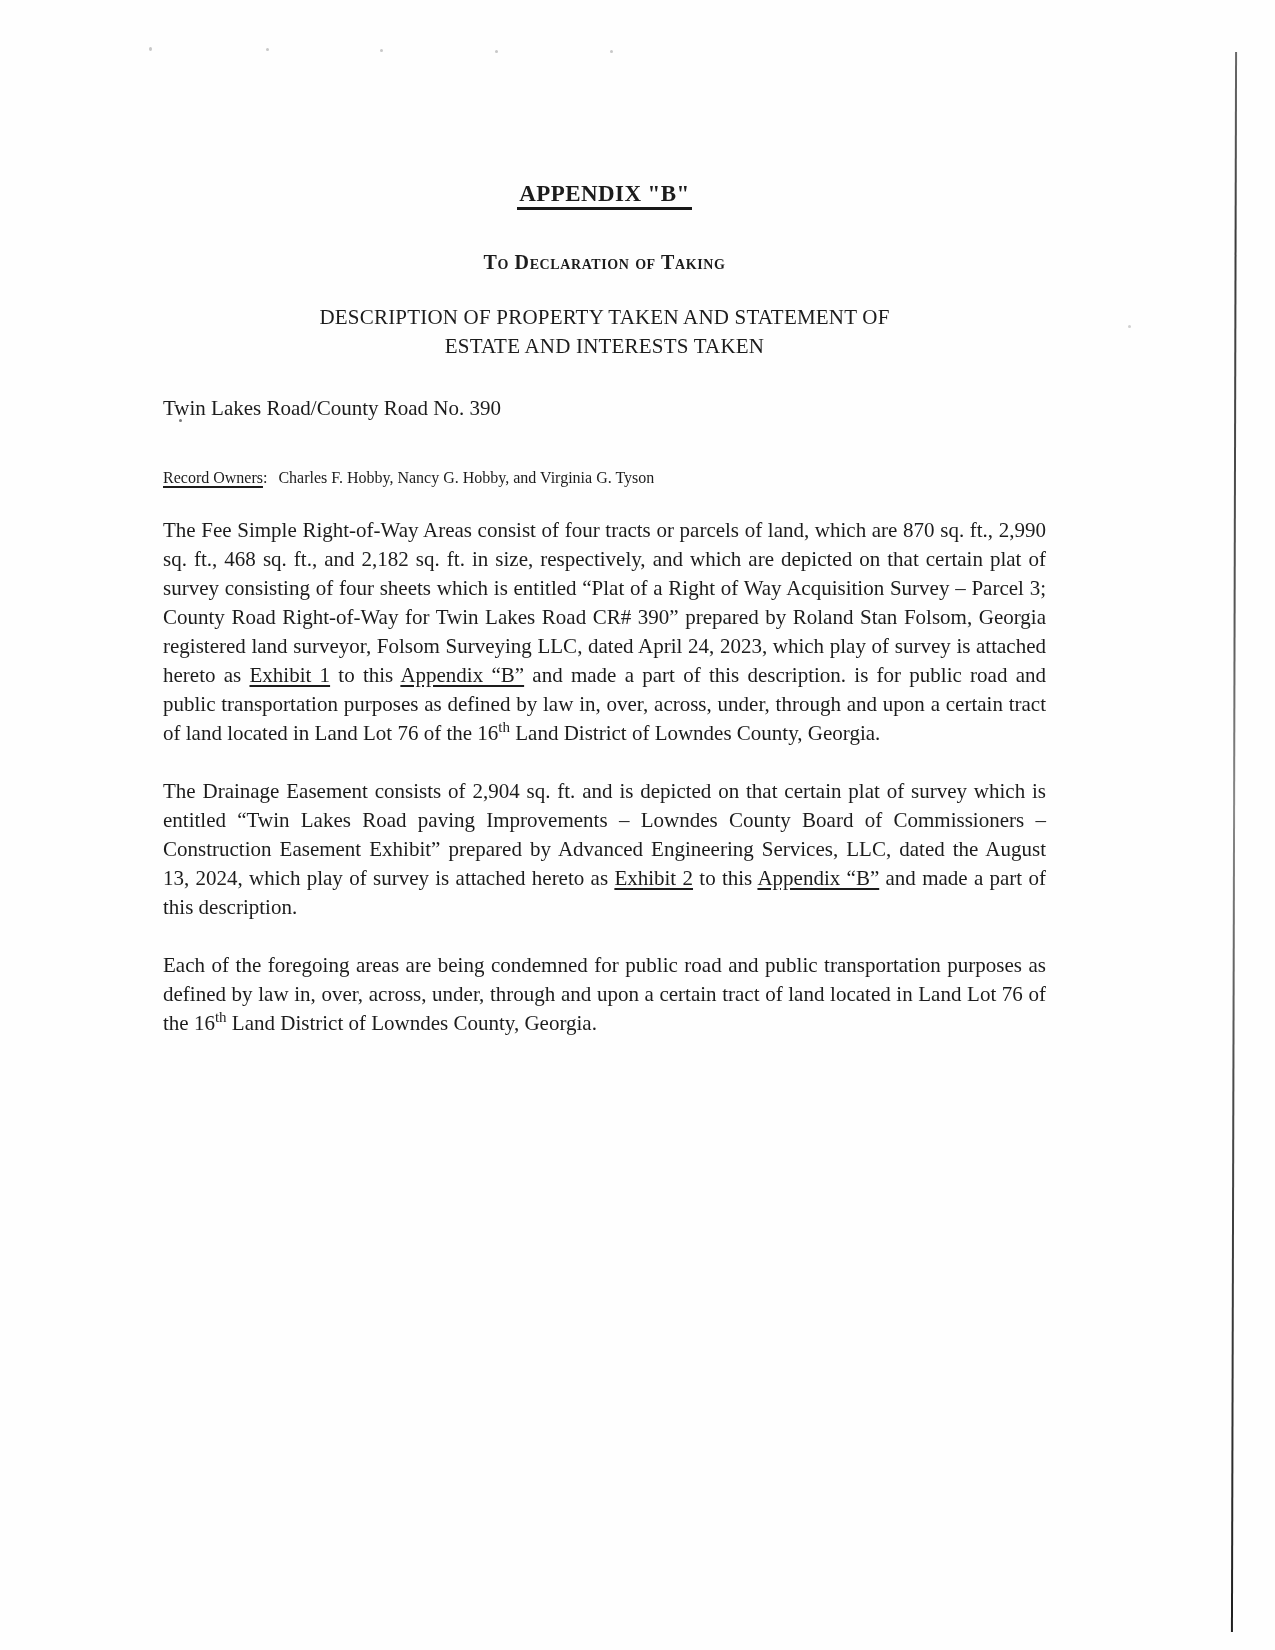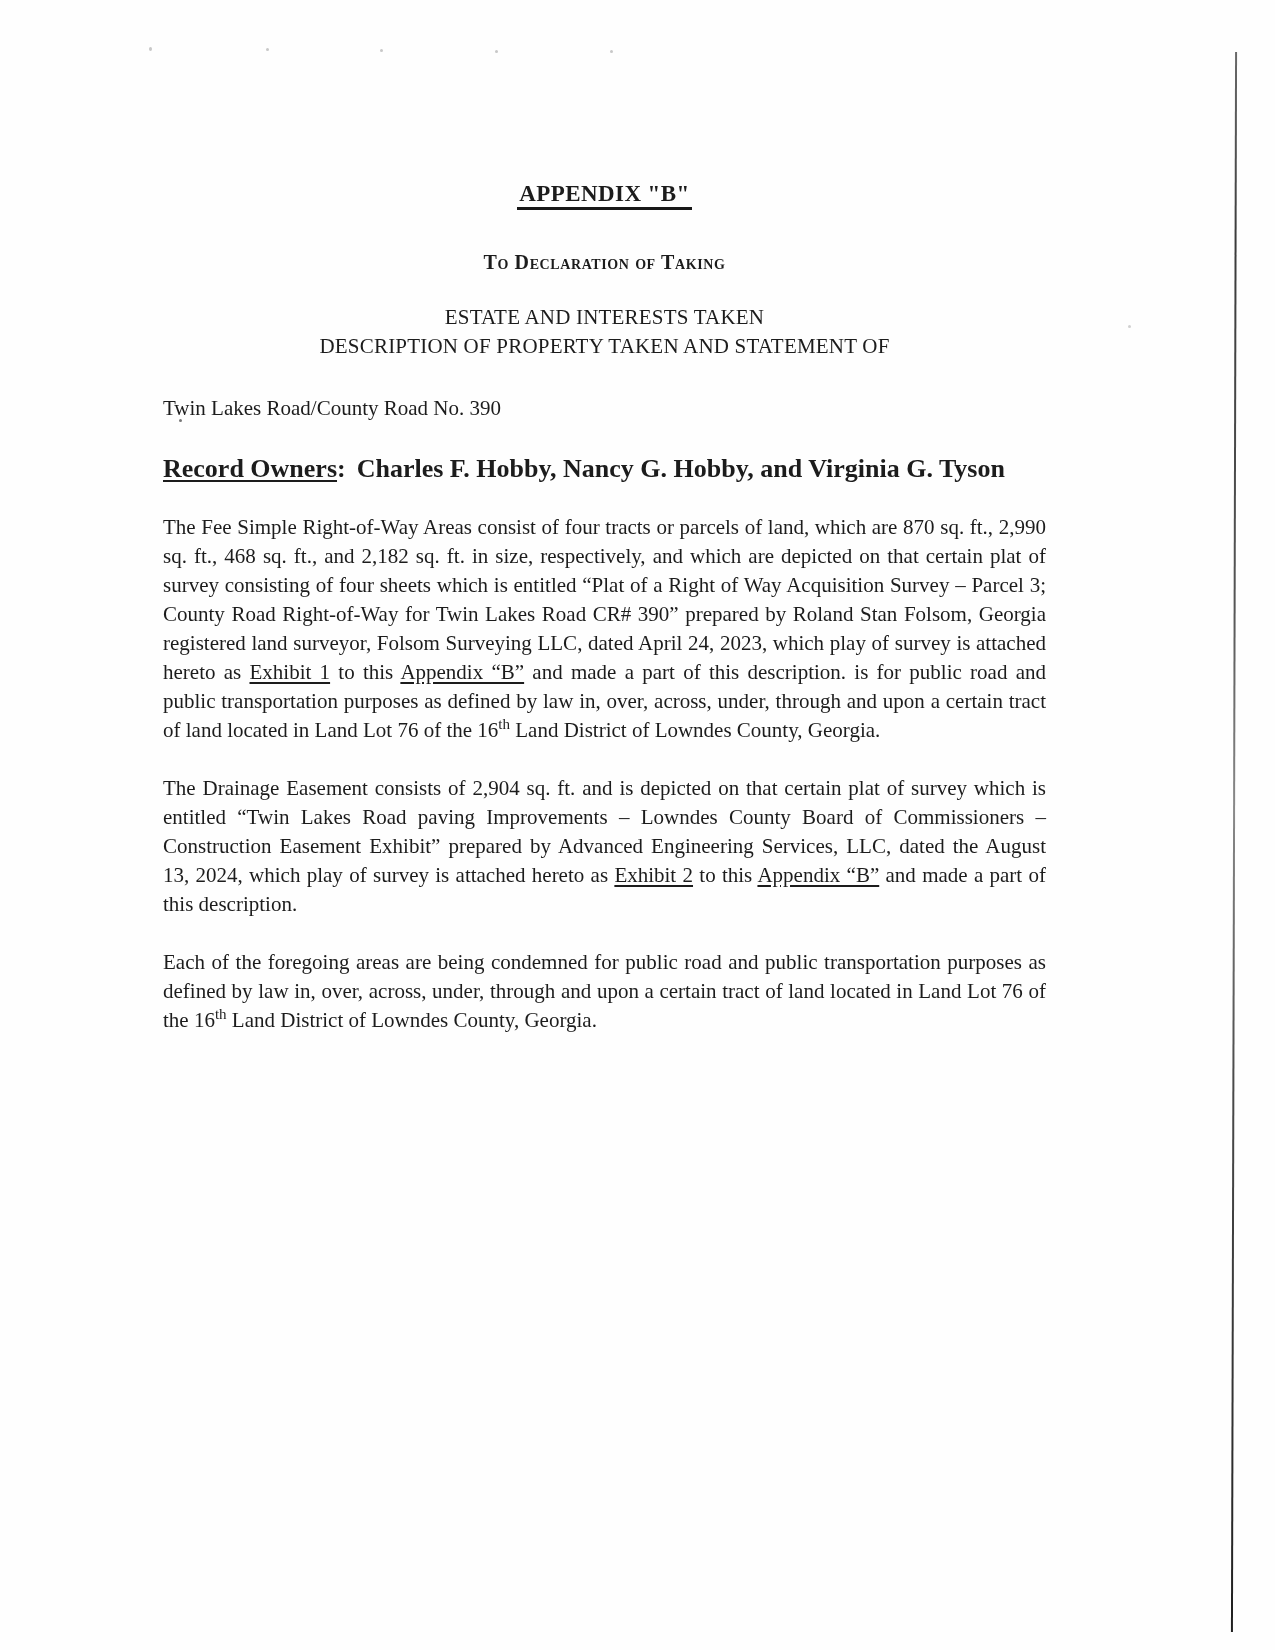--- a/index.html
+++ b/index.html
@@ -47,23 +47,22 @@
     text-align: center;
     font-size: 21px;
     line-height: 29px;
     letter-spacing: 0.2px;
   }
   .road {
     margin-top: 35px;
     font-size: 21px;
   }
   .owners {
-    margin-top: 33px;
-    font-size: 26px;
-    font-weight: bold;
+    margin-top: 48px;
+    font-size: 16px;
   }
   .owners .owners-value { padding-left: 11px; }
   .para {
     margin-top: 29px;
     font-size: 21px;
     line-height: 29px;
     text-align: justify;
   }
   .u {
     text-decoration: underline;
@@ -107,22 +106,22 @@
 
   <div class="content">
 
     <div class="title">
       <span class="title-underline">APPENDIX "B"</span>
     </div>
 
     <div class="subtitle">To Declaration of Taking</div>
 
     <div class="heading">
+      <div>DESCRIPTION OF PROPERTY TAKEN AND STATEMENT OF</div>
       <div>ESTATE AND INTERESTS TAKEN</div>
-      <div>DESCRIPTION OF PROPERTY TAKEN AND STATEMENT OF</div>
     </div>
 
     <p class="road">Twin Lakes Road/County Road No. 390</p>
 
     <p class="owners"><span class="u">Record Owners</span><span>:</span><span class="owners-value">Charles F. Hobby, Nancy G. Hobby, and Virginia G. Tyson</span></p>
 
     <p class="para"><span>The Fee Simple Right-of-Way Areas consist of four tracts or parcels of land, which are 870 sq. ft., 2,990 sq. ft., 468 sq. ft., and 2,182 sq. ft. in size, respectively, and which are depicted on that certain plat of survey consisting of four sheets which is entitled “Plat of a Right of Way Acquisition Survey – Parcel 3; County Road Right-of-Way for Twin Lakes Road CR# 390” prepared by Roland Stan Folsom, Georgia registered land surveyor, Folsom Surveying LLC, dated April 24, 2023, which play of survey is attached hereto as </span><span class="u">Exhibit 1</span><span> to this </span><span class="u">Appendix “B”</span><span> and made a part of this description. is for public road and public transportation purposes as defined by law in, over, across, under, through and upon a certain tract of land located in Land Lot 76 of the 16</span><span class="sup">th</span><span> Land District of Lowndes County, Georgia.</span></p>
 
     <p class="para"><span>The Drainage Easement consists of 2,904 sq. ft. and is depicted on that certain plat of survey which is entitled “Twin Lakes Road paving Improvements – Lowndes County Board of Commissioners – Construction Easement Exhibit” prepared by Advanced Engineering Services, LLC, dated the August 13, 2024, which play of survey is attached hereto as </span><span class="u">Exhibit 2</span><span> to this </span><span class="u">Appendix “B”</span><span> and made a part of this description.</span></p>
 

